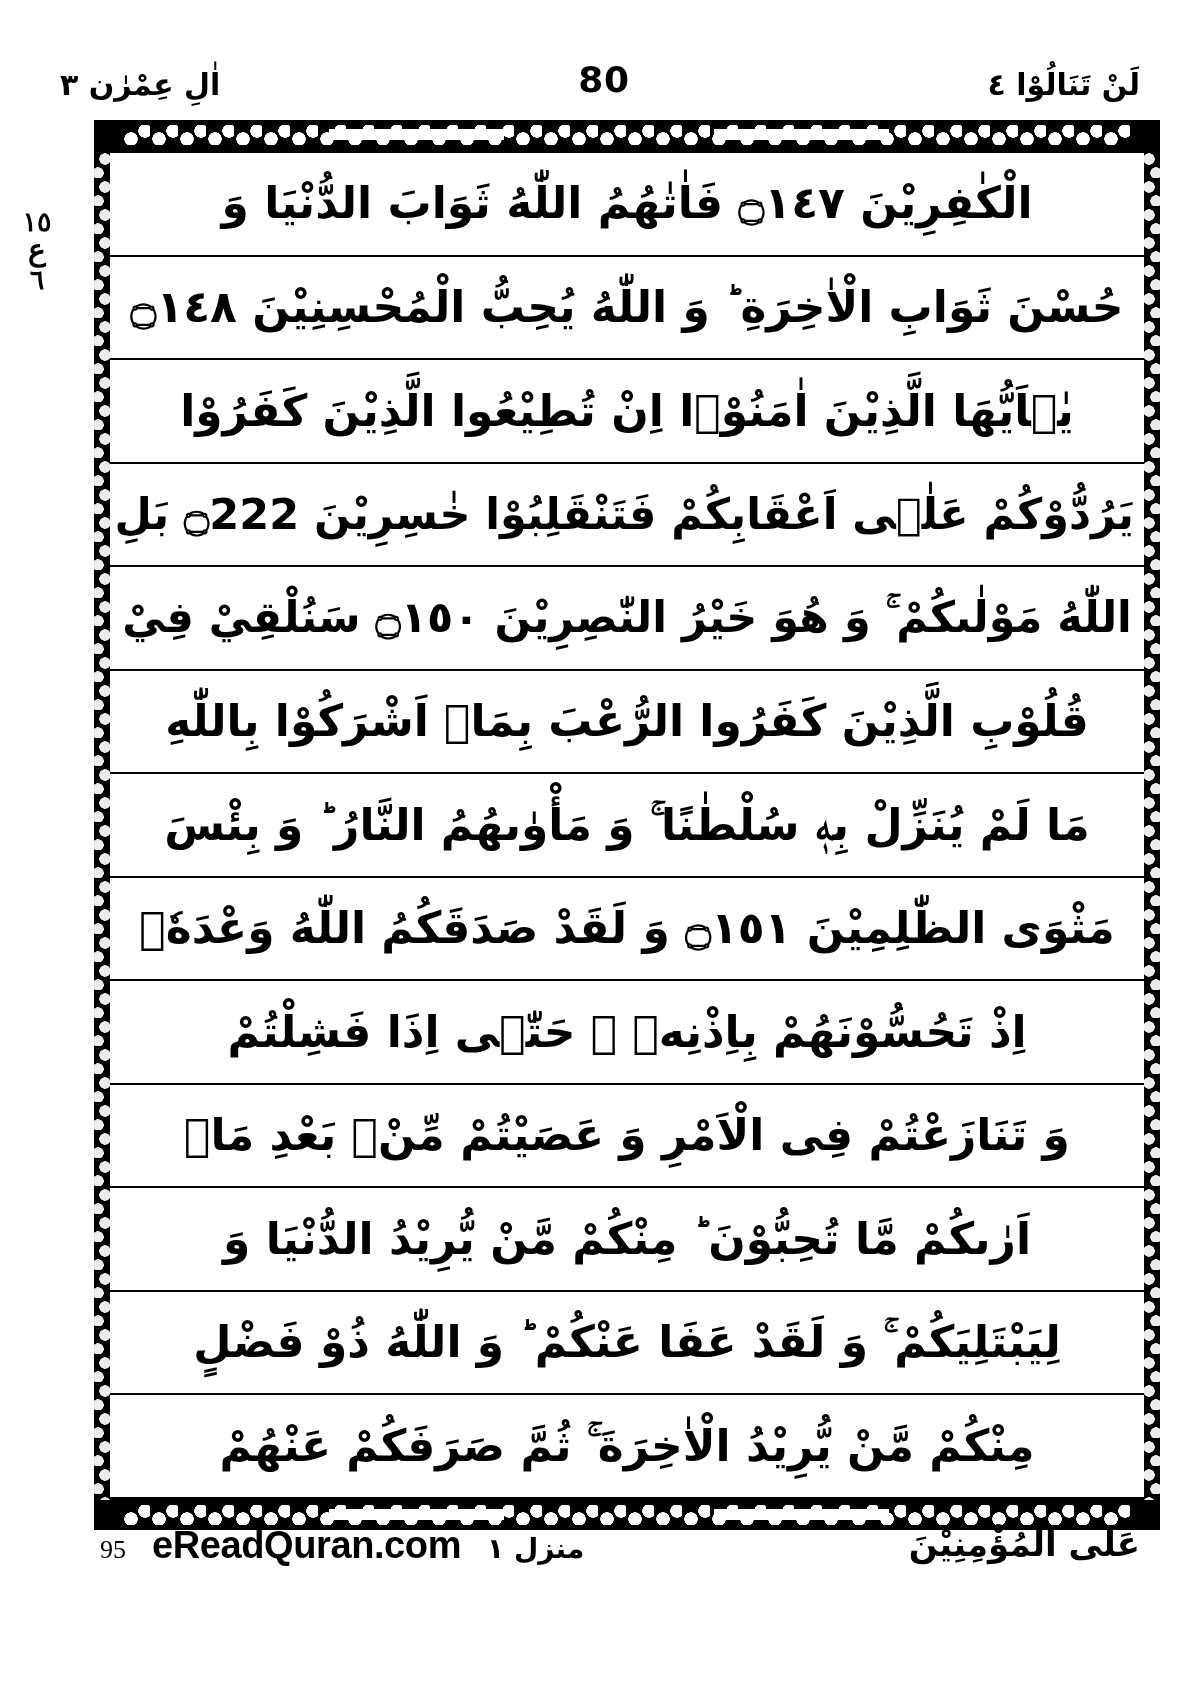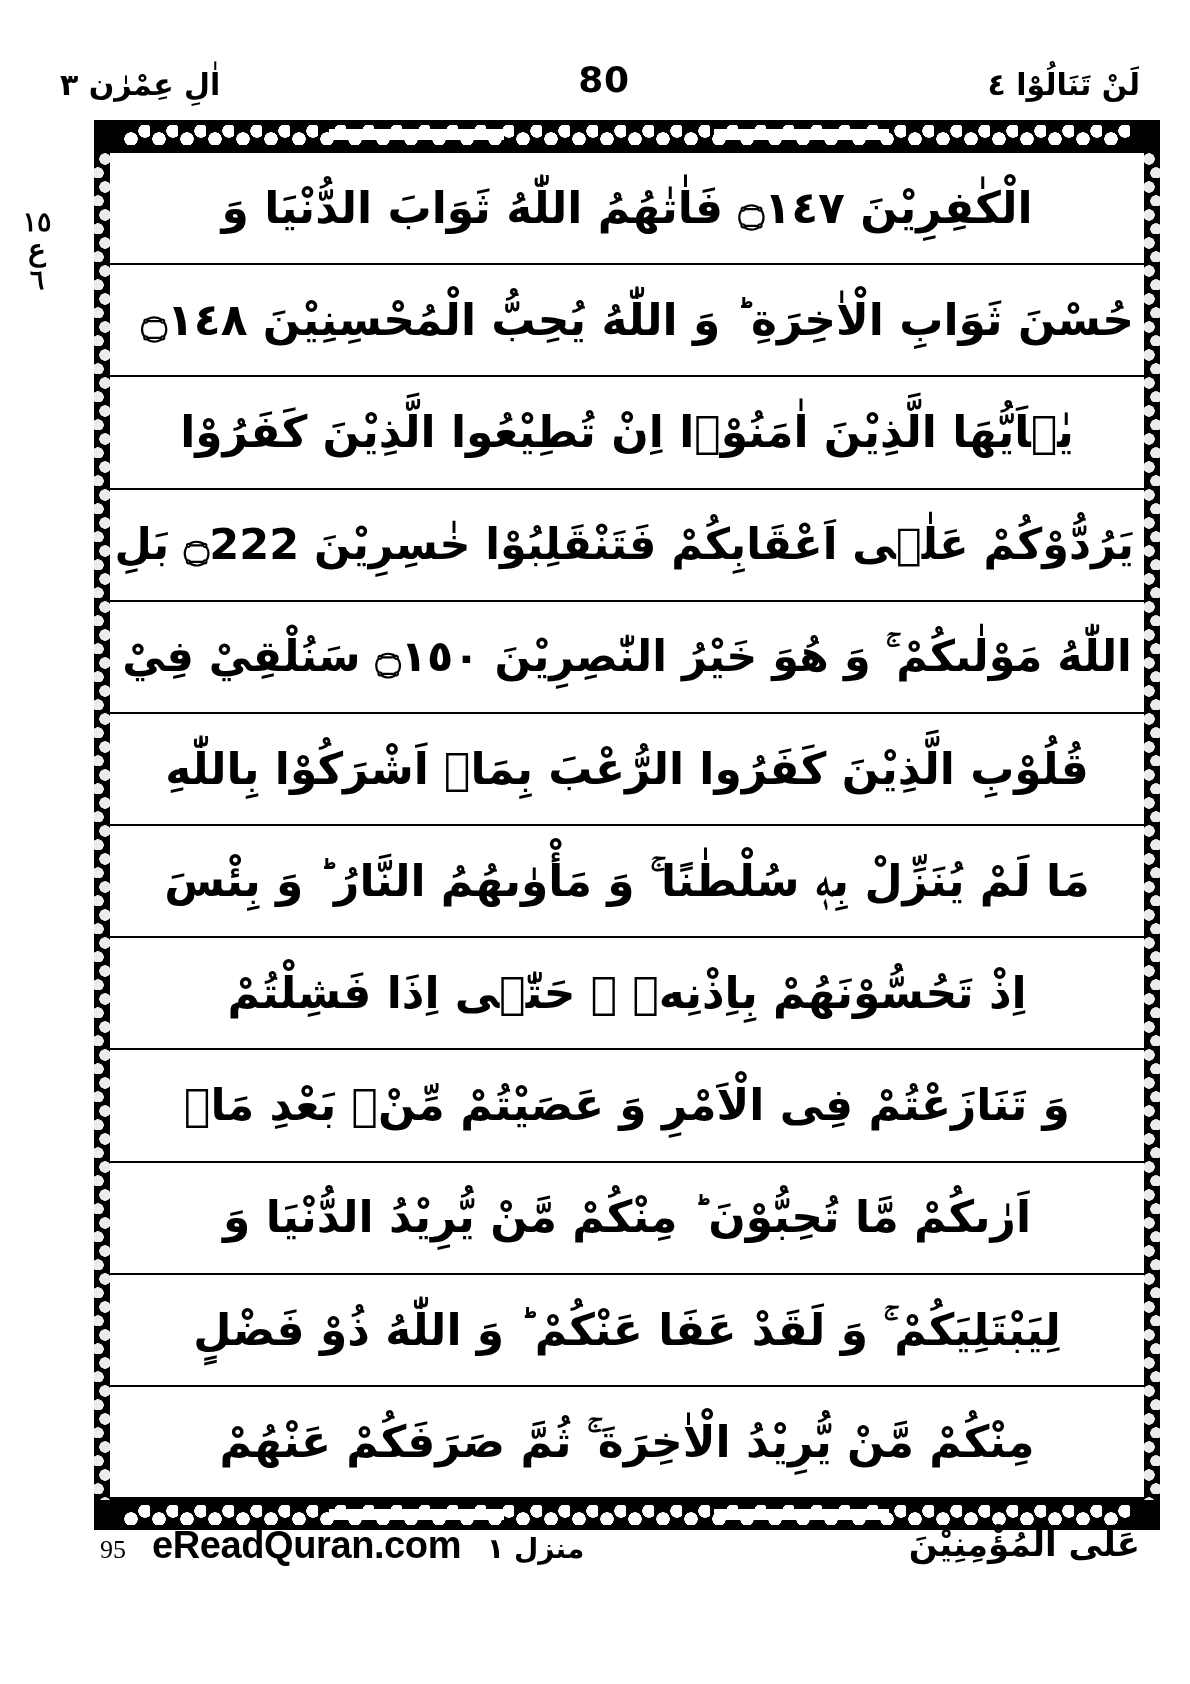--- a/index.html
+++ b/index.html
@@ -268,36 +268,39 @@
     <div class="corner bl"></div>
     <div class="corner br"></div>
 
     <div id="inner-rule"></div>
 
     <div id="lines">
       <div class="qline">
         <div class="qtext" style="font-size: 44px;">الْكٰفِرِيْنَ ۝١٤٧ فَاٰتٰهُمُ اللّٰهُ ثَوَابَ الدُّنْيَا وَ</div>
       </div>
       <div class="qline">
-        <div class="qtext" style="font-size: 44px; text-align: right;">حُسْنَ ثَوَابِ الْاٰخِرَةِ ؕ وَ اللّٰهُ يُحِبُّ الْمُحْسِنِيْنَ ۝١٤٨</div>
+        <div class="qtext" style="font-size: 44px;">حُسْنَ ثَوَابِ الْاٰخِرَةِ ؕ وَ اللّٰهُ يُحِبُّ الْمُحْسِنِيْنَ ۝١٤٨</div>
       </div>
       <div class="qline">
         <div class="qtext" style="font-size: 44px;">يٰۤاَيُّهَا الَّذِيْنَ اٰمَنُوْۤا اِنْ تُطِيْعُوا الَّذِيْنَ كَفَرُوْا</div>
       </div>
       <div class="qline">
         <div class="qtext" style="font-size: 43px;">يَرُدُّوْكُمْ عَلٰۤى اَعْقَابِكُمْ فَتَنْقَلِبُوْا خٰسِرِيْنَ ۝222 بَلِ</div>
       </div>
       <div class="qline">
         <div class="qtext" style="font-size: 43px;">اللّٰهُ مَوْلٰىكُمْ ۚ وَ هُوَ خَيْرُ النّٰصِرِيْنَ ۝١٥٠ سَنُلْقِيْ فِيْ</div>
       </div>
       <div class="qline">
         <div class="qtext" style="font-size: 44px;">قُلُوْبِ الَّذِيْنَ كَفَرُوا الرُّعْبَ بِمَاۤ اَشْرَكُوْا بِاللّٰهِ</div>
       </div>
       <div class="qline">
         <div class="qtext" style="font-size: 44px;">مَا لَمْ يُنَزِّلْ بِهٖ سُلْطٰنًا ۚ وَ مَأْوٰىهُمُ النَّارُ ؕ وَ بِئْسَ</div>
+      </div>
+      <div class="qline">
+        <div class="qtext" style="font-size: 44px;">مَثْوَى الظّٰلِمِيْنَ ۝١٥١ وَ لَقَدْ صَدَقَكُمُ اللّٰهُ وَعْدَهٗۤ</div>
       </div>
       <div class="qline">
         <div class="qtext" style="font-size: 44px;">اِذْ تَحُسُّوْنَهُمْ بِاِذْنِهٖ ۚ حَتّٰۤى اِذَا فَشِلْتُمْ</div>
       </div>
       <div class="qline">
         <div class="qtext" style="font-size: 44px;">وَ تَنَازَعْتُمْ فِى الْاَمْرِ وَ عَصَيْتُمْ مِّنْۢ بَعْدِ مَاۤ</div>
       </div>
       <div class="qline">
         <div class="qtext" style="font-size: 44px;">اَرٰىكُمْ مَّا تُحِبُّوْنَ ؕ مِنْكُمْ مَّنْ يُّرِيْدُ الدُّنْيَا وَ</div>
       </div>

